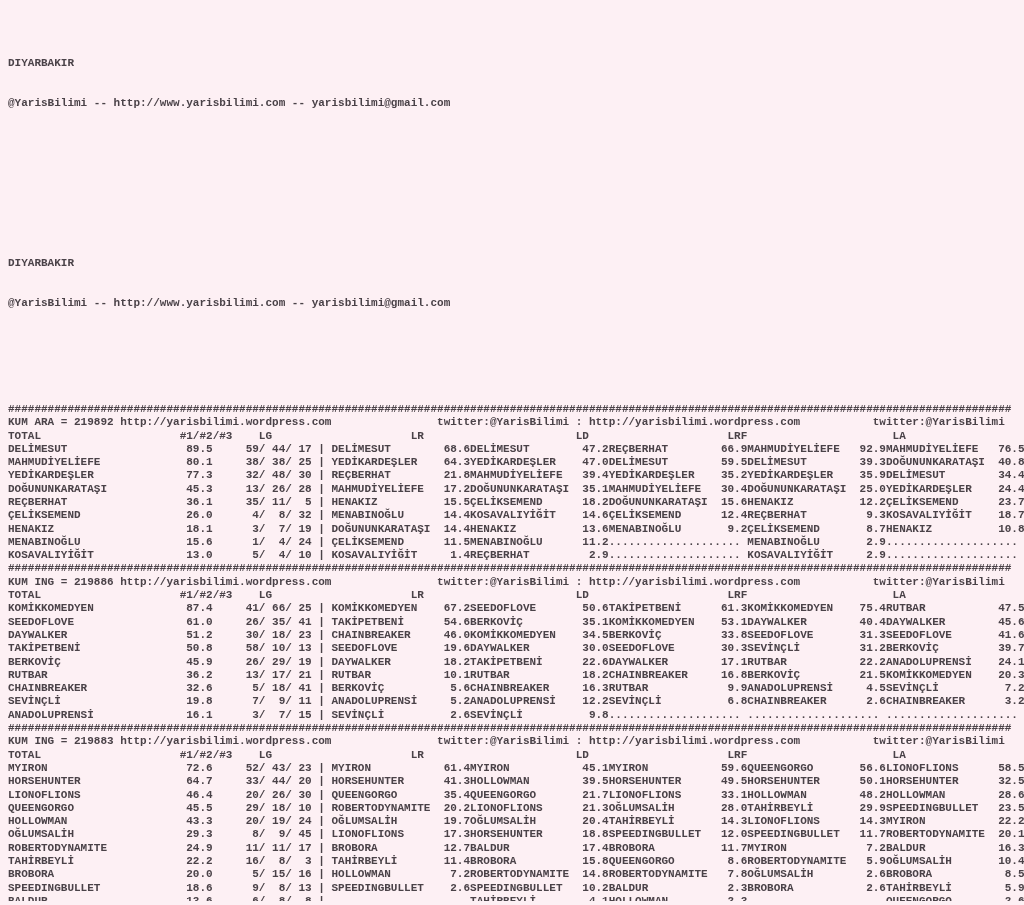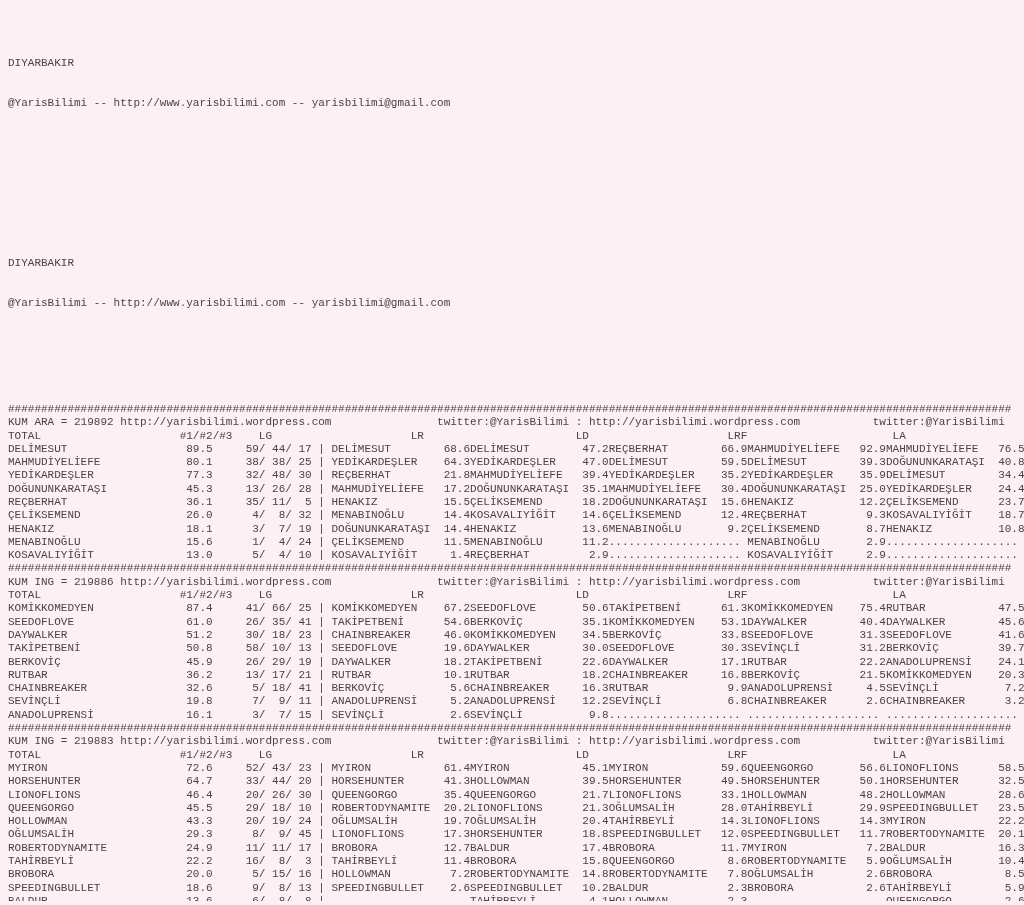--- a/index.html
+++ b/index.html
@@ -2,21 +2,21 @@
 <html><head>
 <meta charset="utf-8">
 <style>
   html,body{margin:0;padding:0;}
   body{
     width:1024px;height:905px;overflow:hidden;
     background:#fdf0f4;color:#4a4248;
     font-family:"Liberation Mono","DejaVu Sans Mono",monospace;
     font-size:11px;line-height:13.3px;
   }
-  .report{padding:4px 0 0 8px;white-space:pre;width:1024px;height:901px;box-sizing:border-box;overflow:hidden;}
+  .report{padding:4px 0 0 8px;white-space:pre;width:1024px;height:901px;box-sizing:border-box;overflow:hidden;font-weight:bold;}
   .line{white-space:pre;height:13.3px;}
   .gap-3{height:39.9px;}
   .gap-1{height:13.3px;}
 </style>
 </head>
 <body>
 
 <div class="report">
   <div class="masthead">
     <div class="line">DIYARBAKIR</div>

